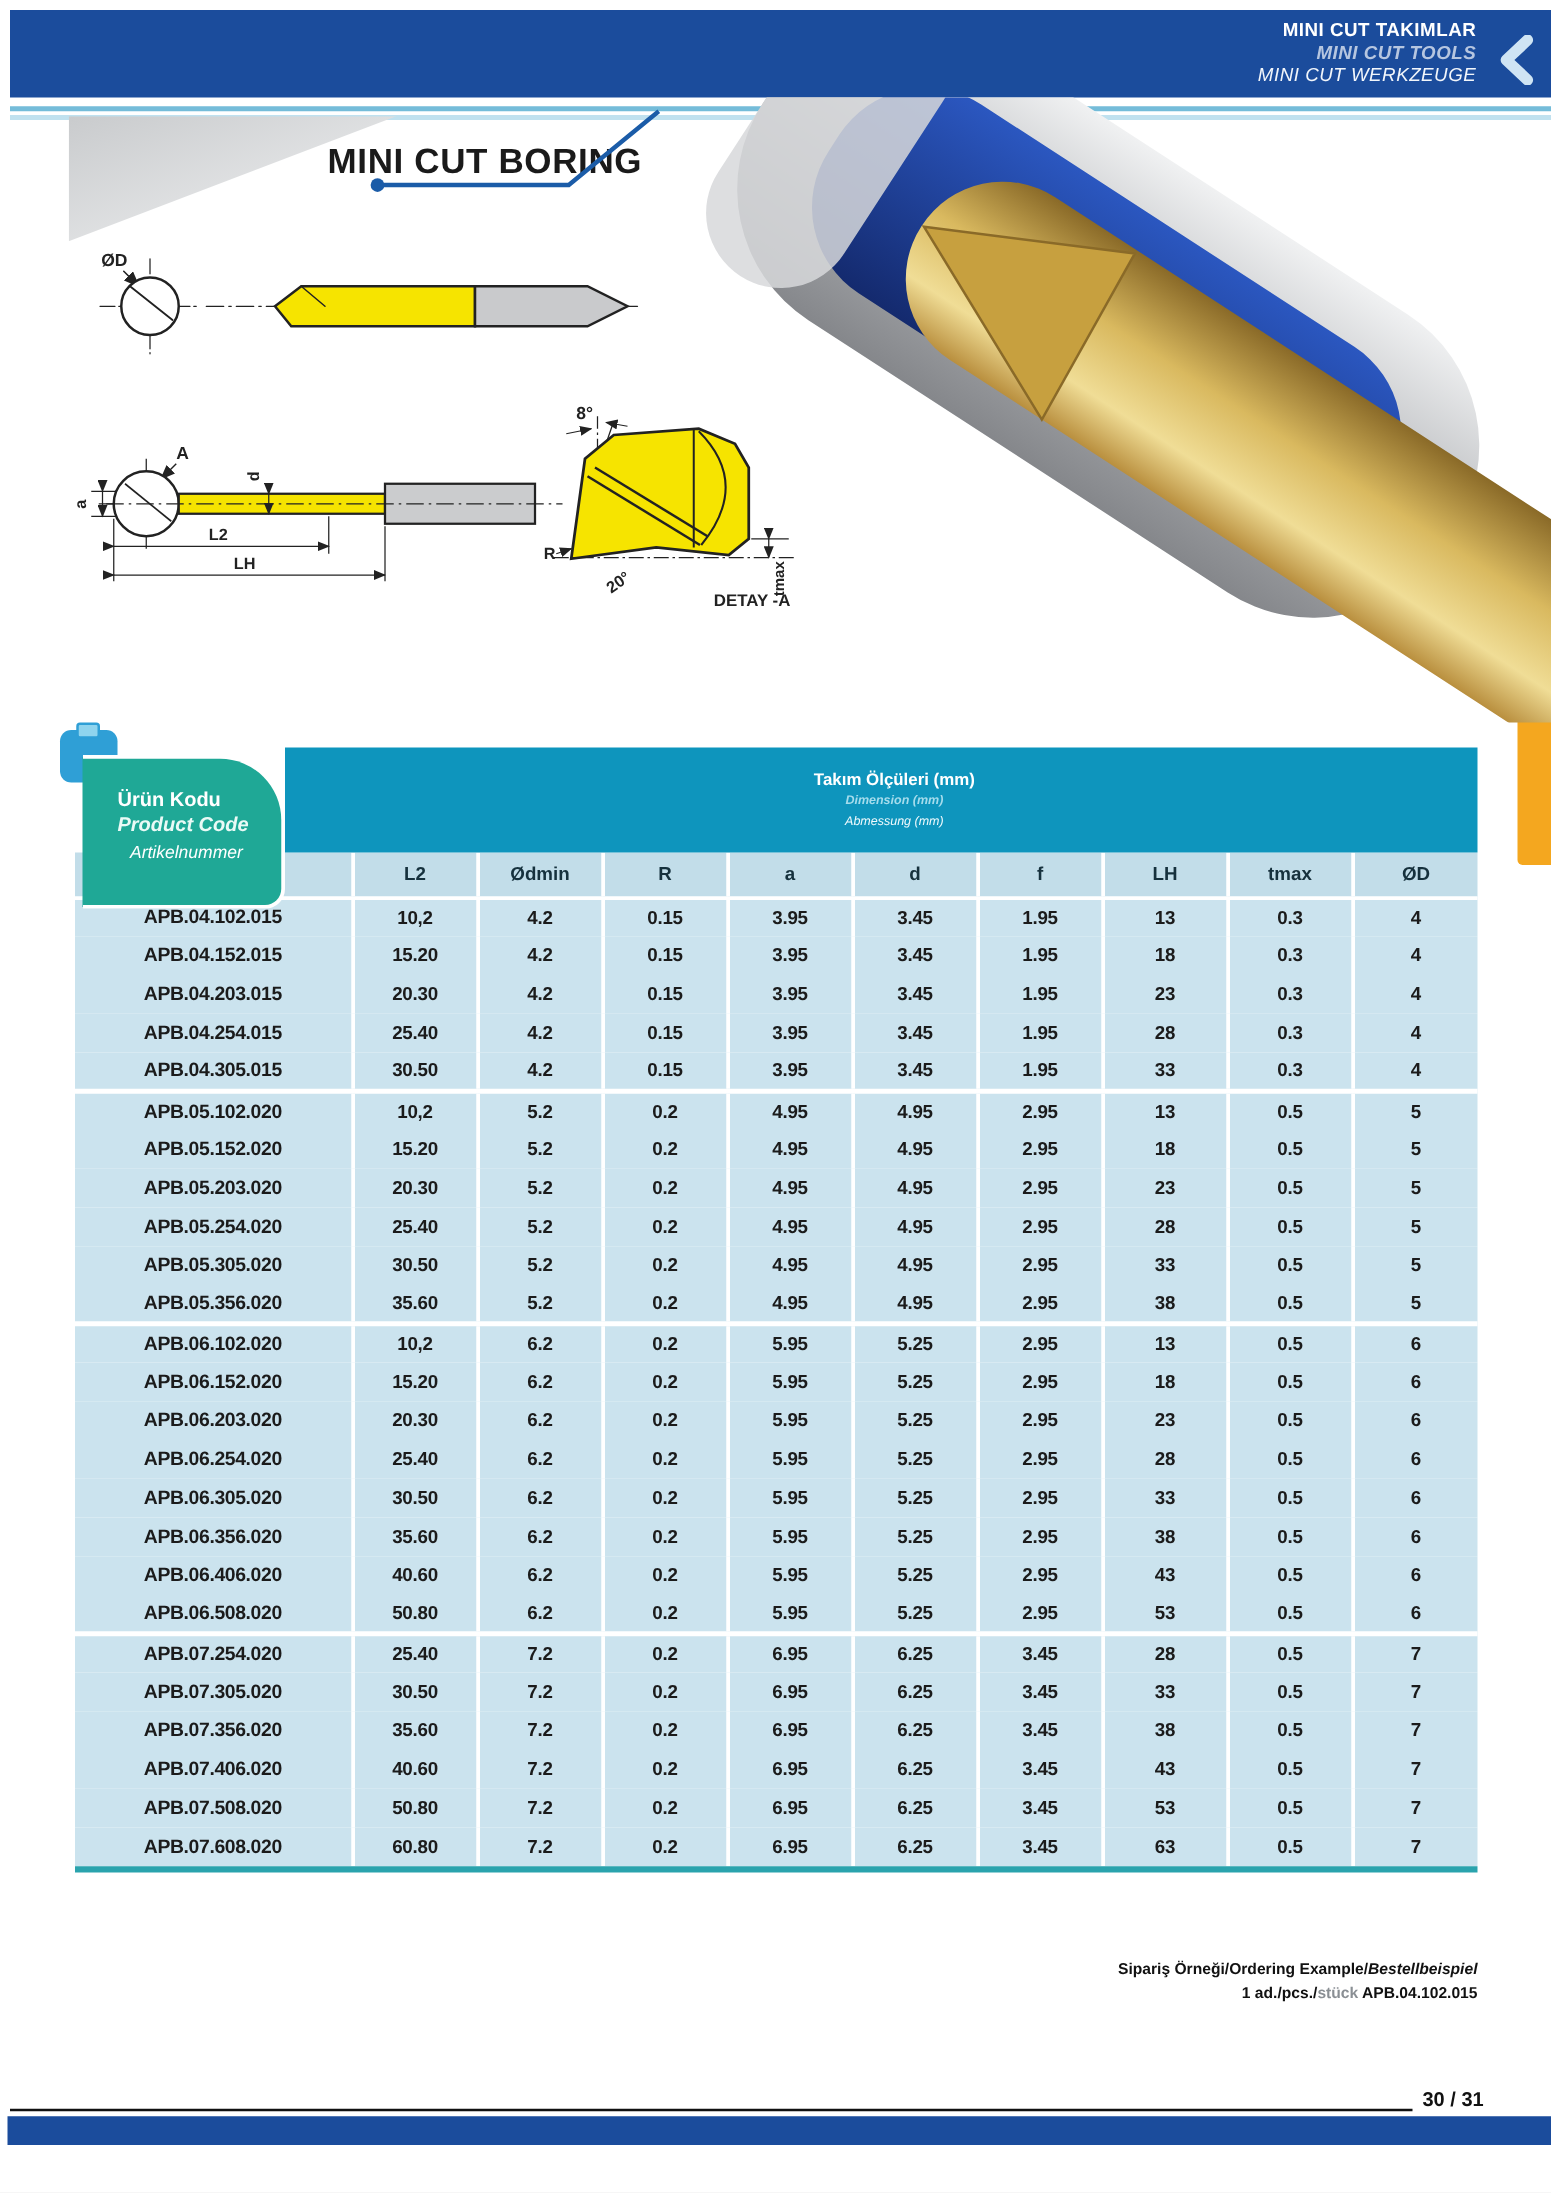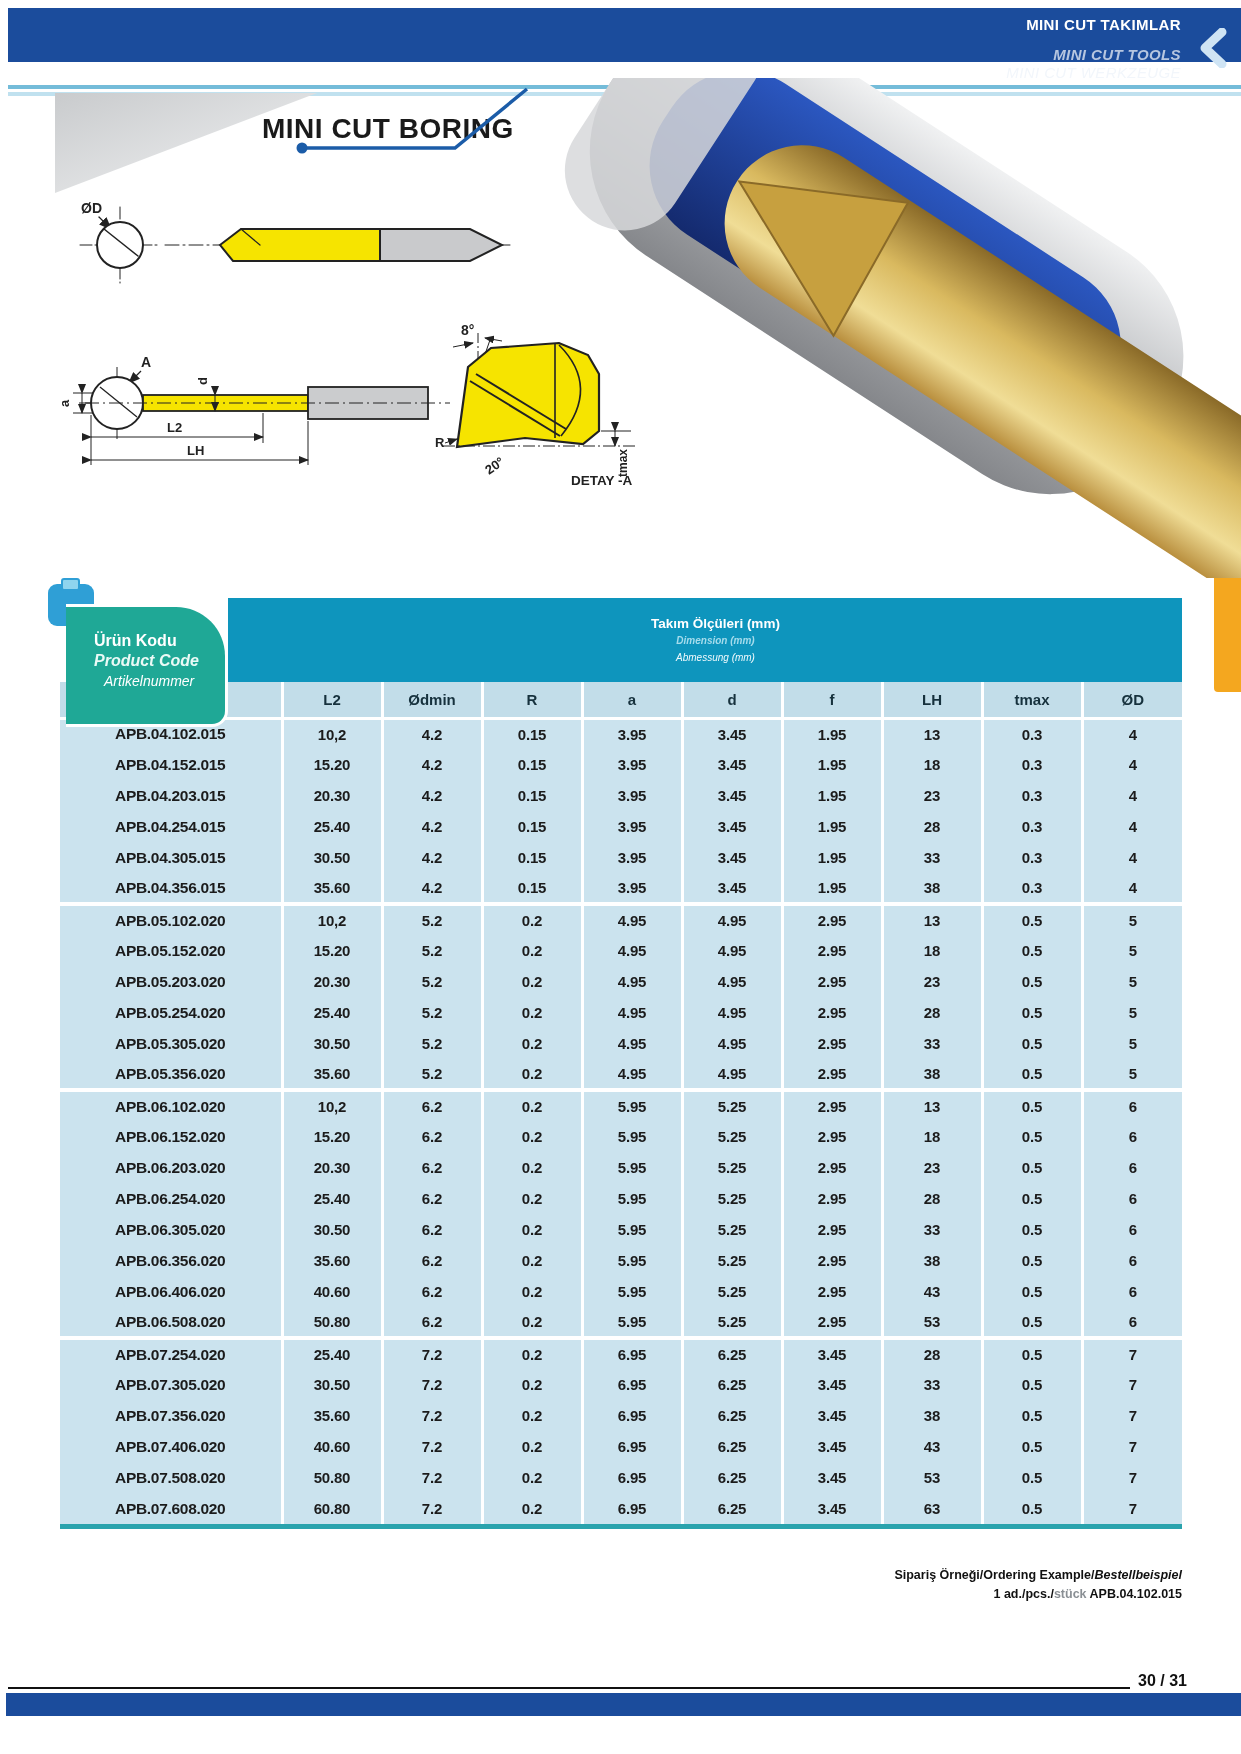--- a/index.html
+++ b/index.html
@@ -1,23 +1,23 @@
 <!DOCTYPE html>
 <html><head>
 <meta charset="utf-8">
 <style>
   * { margin:0; padding:0; box-sizing:border-box; }
   body { background:#e8e8e8; font-family:"Liberation Sans", sans-serif; }
   .page { position:relative; width:1241px; height:1754px; background:#fff; overflow:hidden; margin:0 auto; }
 
   
-  .topbar { position:absolute; left:8px; right:0; top:8px; height:54px; background:#1b4c9c; }
+  .topbar { position:absolute; left:8px; right:0; top:8px; height:70px; background:#1b4c9c; }
   .topbar-text { position:absolute; right:60px; top:8px; text-align:right; line-height:18px; }
   .tb1 { font-size:15px; font-weight:bold; color:#ffffff; letter-spacing:.4px; }
-  .tb2 { font-size:15px; font-weight:bold; font-style:italic; color:#b6c6e0; letter-spacing:.4px;margin-top:12px; }
+  .tb2 { font-size:15px; font-weight:bold; font-style:italic; color:#b6c6e0; letter-spacing:.4px; }
   .tb3 { font-size:15px; font-style:italic; color:#f2f6fb; letter-spacing:.4px; }
   .chevron { position:absolute; right:14px; top:20px; width:30px; height:40px; }
   .stripe1 { position:absolute; left:8px; right:0; top:85px; height:4px; background:#74bcd9; }
   .stripe2 { position:absolute; left:8px; right:0; top:92px; height:4px; background:#c0e1ef; }
 
   
   .section-title { position:absolute; left:262px; top:113px; font-size:28px; font-weight:bold; color:#1a1a1a; letter-spacing:.5px; z-index:5; }
   .title-line { position:absolute; left:290px; top:86px; z-index:5; }
 
   
@@ -295,32 +295,20 @@
             <td>30.50</td>
             <td>4.2</td>
             <td>0.15</td>
             <td>3.95</td>
             <td>3.45</td>
             <td>1.95</td>
             <td>33</td>
             <td>0.3</td>
             <td>4</td>
           </tr>
-          <tr>
-            <td class="code">APB.04.356.015</td>
-            <td>35.60</td>
-            <td>4.2</td>
-            <td>0.15</td>
-            <td>3.95</td>
-            <td>3.45</td>
-            <td>1.95</td>
-            <td>38</td>
-            <td>0.3</td>
-            <td>4</td>
-          </tr>
           <tr class="group-start">
             <td class="code">APB.05.102.020</td>
             <td>10,2</td>
             <td>5.2</td>
             <td>0.2</td>
             <td>4.95</td>
             <td>4.95</td>
             <td>2.95</td>
             <td>13</td>
             <td>0.5</td>

